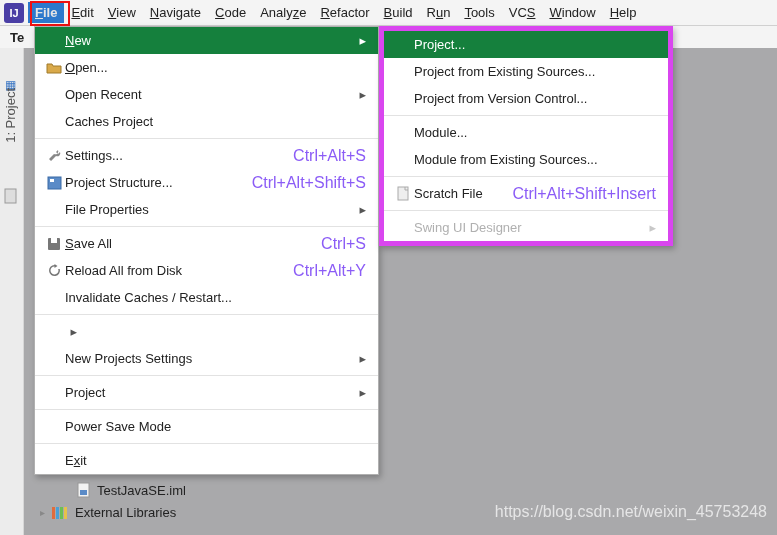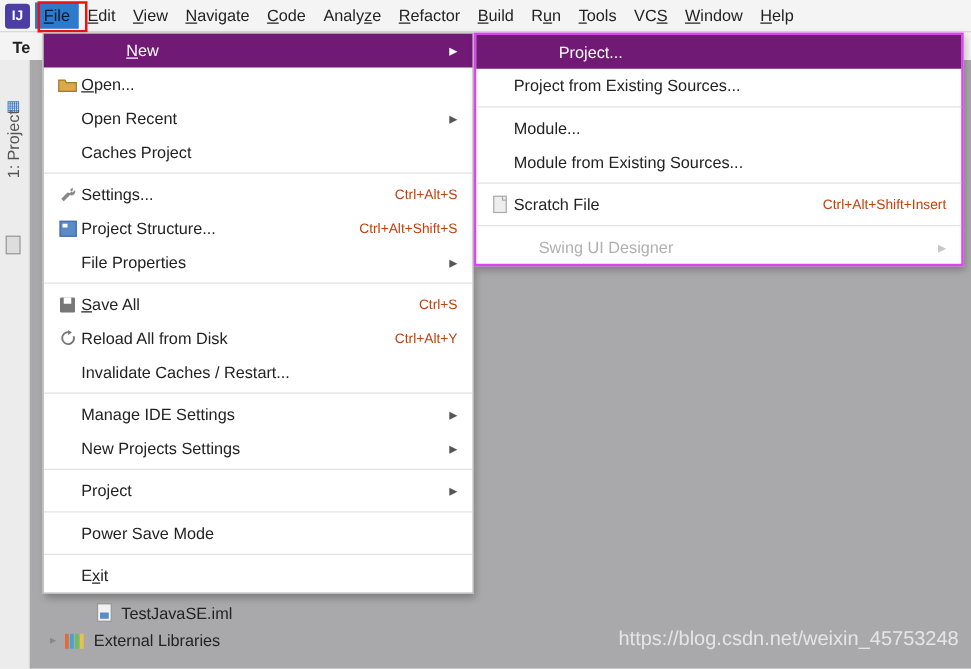--- a/index.html
+++ b/index.html
@@ -3,21 +3,21 @@
 <meta charset="utf-8">
 <style>
   * { box-sizing: border-box; margin: 0; padding: 0; font-family: "Segoe UI", Tahoma, sans-serif; font-size: 13px; }
   html, body { width: 777px; height: 535px; background: #f2f2f2; color: #222; }
   body { position: relative; overflow: hidden; }
 
   
   .menubar { display: flex; align-items: center; height: 26px; background: #f4f4f4; border-bottom: 1px solid #d0d0d0; padding-left: 4px; }
   .app-icon { width: 20px; height: 20px; background: #4a3ea5; border-radius: 3px; display: flex; align-items: center; justify-content: center; color: #fff; font-weight: bold; font-size: 11px; margin-right: 4px; }
   .menu-item { padding: 3px 7px; cursor: default; }
-  .menu-item.open { background: #2d79cc; color: #0f172a; }
+  .menu-item.open { background: #2d79cc; color: #e5e5e5; font-weight: bold; }
   .mn { text-decoration: underline; }
 
   
   .redbox { border: 2px solid #e11; position: absolute; pointer-events: none; }
 
   
   .toolbar { height: 22px; background: #f4f4f4; display: flex; align-items: center; padding-left: 10px; font-weight: bold; }
 
   
   .left-gutter { position: absolute; left: 0; top: 48px; width: 24px; height: calc(100% - 48px); background: #ececec; border-right: 1px solid #d7d7d7; }
@@ -31,30 +31,30 @@
   
   .proj-tree { position: absolute; left: 40px; bottom: 12px; font-size: 13px; color: #222; }
   .proj-tree .row { display: flex; align-items: center; height: 22px; gap: 6px; }
   .tri { color: #888; font-size: 10px; }
 
   
   .dropdown { position: absolute; top: 26px; left: 34px; width: 345px; background: #fff; border: 1px solid #b0b0b0; box-shadow: 2px 3px 6px rgba(0,0,0,.25); z-index: 5; }
   .dd-row { display: flex; align-items: center; height: 27px; padding: 0 12px 0 8px; cursor: default; color: #222; }
   .dd-row .icon { width: 22px; display: flex; justify-content: center; color: #666; }
   .dd-row .lbl { flex: 1; }
-  .dd-row .accel { color: #c2410c; font-size: 11px; }
+  .dd-row .accel { color: #8b5cf6; font-size: 16px; }
   .dd-row .arrow { width: 12px; text-align: right; color: #555; }
-  .dd-row.hi { background: #701a75; color: #fff; gap: 36px; }
+  .dd-row.hi { background: #15803d; color: #fff; }
   .dd-row.hi .accel, .dd-row.hi .arrow, .dd-row.hi .icon { color: #fff; }
-  .dd-row.disabled { color: #b0b0b0; margin-left: 20px; }
+  .dd-row.disabled { color: #b0b0b0; }
   .dd-row.disabled .icon { color: #c8c8c8; }
   .dd-sep { height: 1px; background: #e2e2e2; margin: 3px 0; }
 
   
-  .submenu { position: absolute; top: 26px; left: 379px; width: 392px; background: #fff; border: 2px solid #d946ef; box-shadow: 2px 3px 6px rgba(0,0,0,.25); z-index: 6; }
+  .submenu { position: absolute; top: 26px; left: 379px; width: 294px; background: #fff; border: 5px solid #d946ef; box-shadow: 2px 3px 6px rgba(0,0,0,.25); z-index: 6; }
 
   
   .watermark { position: absolute; right: 10px; bottom: 14px; color: rgba(255,255,255,.7); font-size: 16px; }
 
   svg { display: block; }
 </style>
 </head>
 <body>
 
 <div class="menubar">
@@ -160,21 +160,20 @@
     <span class="lbl">Reload All from Disk</span>
     <span class="accel">Ctrl+Alt+Y</span>
   </div>
   <div class="dd-row">
     <span class="icon"></span>
       <span class="lbl">Invalidate Caches / Restart...</span>
   </div>
   <div class="dd-sep"></div>
   <div class="dd-row">
     <span class="icon"></span>
-      <span class="lbl">Manage IDE Settings</span>
       <span class="arrow">▸</span>
   </div>
   <div class="dd-row">
     <span class="icon"></span>
       <span class="lbl">New Projects Settings</span>
       <span class="arrow">▸</span>
   </div>
   <div class="dd-sep"></div>
   <div class="dd-row">
     <span class="icon"></span>
@@ -194,20 +193,24 @@
 </div>
 
 <div class="submenu">
   <div class="dd-row hi">
     <span class="icon"></span>
       <span class="lbl">Project...</span>
   </div>
   <div class="dd-row">
     <span class="icon"></span>
       <span class="lbl">Project from Existing Sources...</span>
+  </div>
+  <div class="dd-row">
+    <span class="icon"></span>
+      <span class="lbl">Project from Version Control...</span>
   </div>
   <div class="dd-sep"></div>
   <div class="dd-row">
     <span class="icon"></span>
       <span class="lbl">Module...</span>
   </div>
   <div class="dd-row">
     <span class="icon"></span>
       <span class="lbl">Module from Existing Sources...</span>
   </div>

